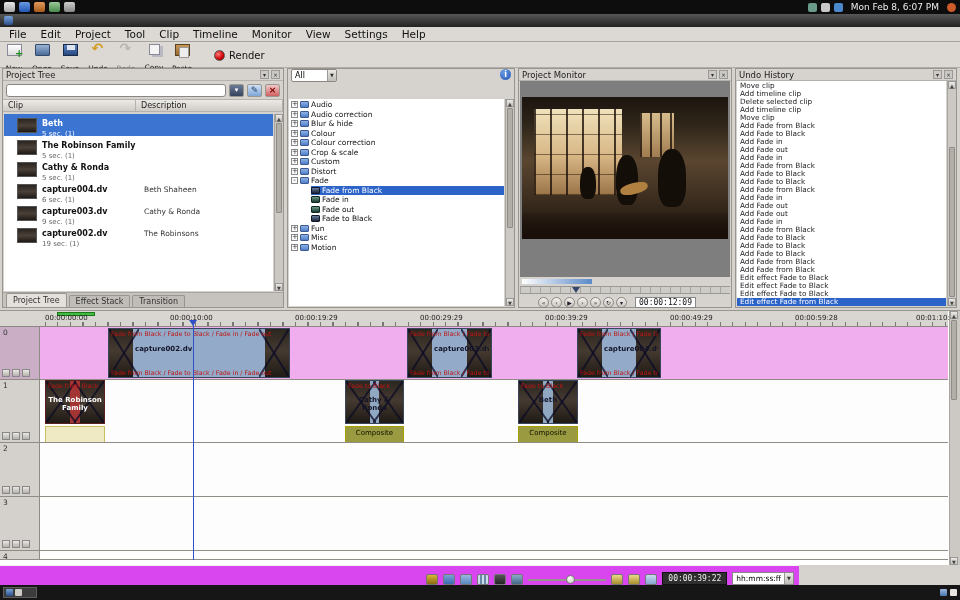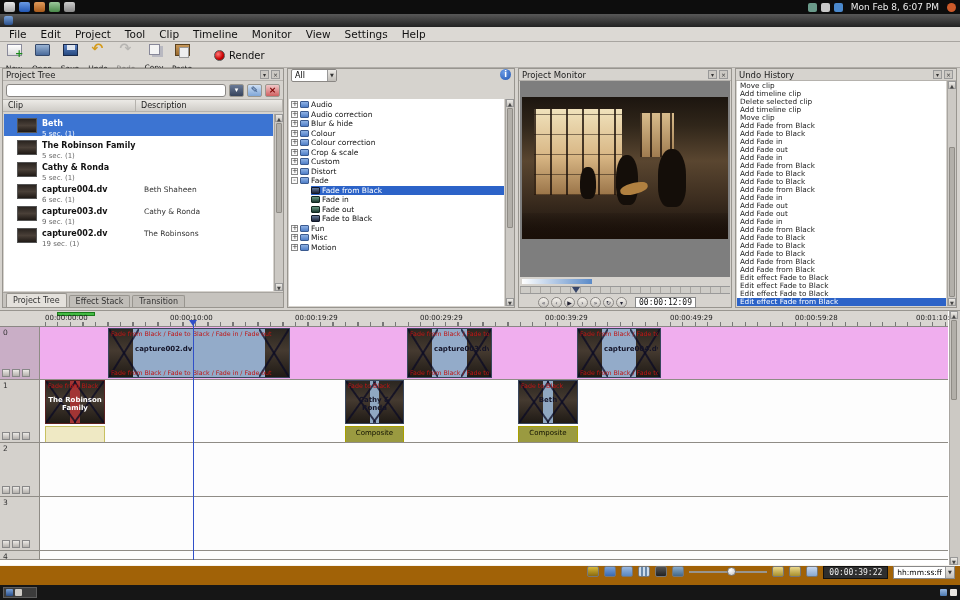--- a/index.html
+++ b/index.html
@@ -158,21 +158,21 @@
   .fx-text.bottom{top:auto;bottom:1px}
   .clip-name{position:absolute;top:16px;left:26px;right:2px;font-size:7px;font-weight:bold;color:#141428;z-index:3;white-space:nowrap;overflow:hidden}
   #t1 .clip-name{left:2px;right:2px;text-align:center;top:15px;white-space:normal;line-height:8px}
   .clip.dark{border-color:#5a2020}
   .clip.dark .clip-name{color:#fff}
   .trans{position:absolute;top:46px;height:21px;border:1px solid #a8a000;font-size:7px;line-height:13px;text-align:center;color:#101000;overflow:hidden;z-index:2;background:#9a9a40}
   .trans.pale{border-color:#c8c060;background:#efe9c4}
   #tl-scroll{top:0;bottom:0;right:0;width:11px;border-left:1px solid #a8a5a0;background:#ccc9c4;position:absolute}
 
   
-  #statusbar{position:absolute;left:0;top:565px;width:960px;height:20px;background:#a16207;border-top:1px solid #f6f3ee;display:flex;align-items:flex-start;justify-content:flex-end;gap:5px;padding-right:5px}
+  #statusbar{position:absolute;left:0;top:565px;width:799px;height:20px;background:#d946ef;border-top:1px solid #f6f3ee;display:flex;align-items:flex-end;justify-content:flex-end;gap:5px;padding-right:5px}
   .st-ico{width:12px;height:11px;border:1px solid #777;border-radius:2px}
   .st1{background:linear-gradient(#d8b838,#8a6a10)}
   .st2{background:linear-gradient(#7aa2d8,#3a6ab0)}
   .st3{background:linear-gradient(#9ab8e0,#5a88c0)}
   .st4{background:repeating-linear-gradient(90deg,#cddcec 0 2px,#6888aa 2px 4px)}
   .st5{background:linear-gradient(#555,#222)}
   .st6{background:linear-gradient(#8aaccc,#446888)}
   .st7,.st8{background:linear-gradient(#ecd88c,#a8902c)}
   .st9{background:linear-gradient(#c8d8f0,#88a8d0)}
   #st-slider{width:78px;height:11px;position:relative}

